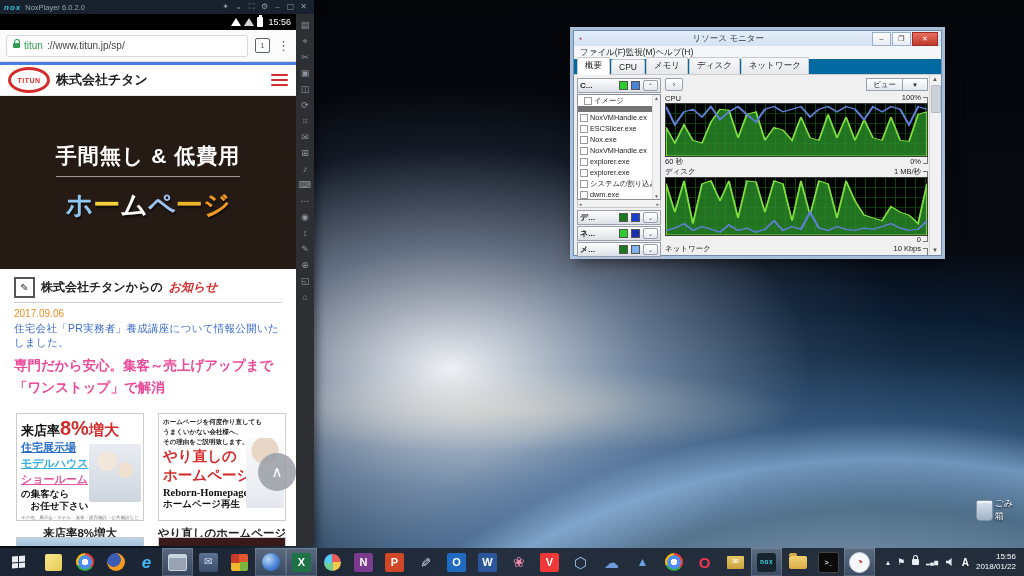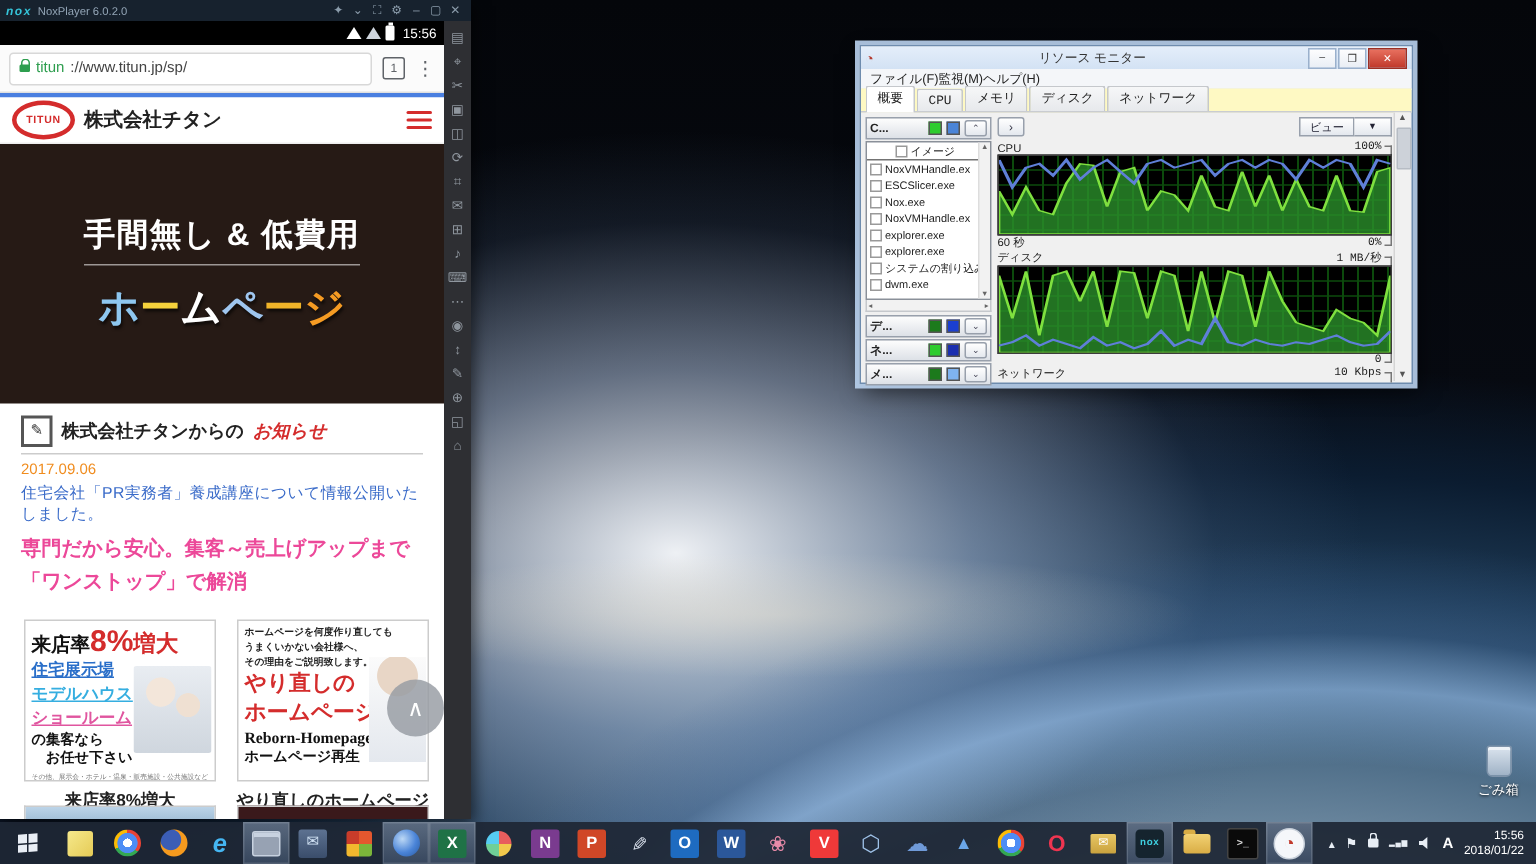--- a/index.html
+++ b/index.html
@@ -88,45 +88,45 @@
   
   #resmon{position:absolute;left:573px;top:30px;width:367px;height:224px;background:#f0f0f0;
     border:1px solid #6e8cae;box-shadow:0 0 0 3px rgba(185,210,238,.9),3px 5px 14px rgba(0,0,0,.55);font-size:8.5px;color:#222;}
   .rm-titlebar{position:absolute;left:0;top:0;right:0;height:15px;background:linear-gradient(180deg,#e4eefa,#d3e2f4);display:flex;align-items:center;padding:0 3px;}
   .rm-ticon{color:#b43a2e;font-size:9px;margin-right:3px;}
   .rm-title{flex:1;text-align:center;font-size:8.5px;color:#333;}
   .rm-btn{width:17px;height:12px;border:1px solid #9ab0cc;background:linear-gradient(#fdfdfe,#e9eef5);display:flex;align-items:center;justify-content:center;font-size:7px;color:#333;margin-left:1px;}
   .rm-btn.close{background:linear-gradient(#e8705f,#c0392b);color:#fff;border-color:#9c2f24;width:24px;}
   .rm-menubar{position:absolute;left:0;top:15px;right:0;height:13px;background:#f4f6f9;display:flex;align-items:center;padding:0 6px;border-bottom:1px solid #e3e6ea;}
   .rm-menu-item{font-size:8.5px;color:#222;}
-  .rm-tabs{position:absolute;left:0;top:28px;right:0;height:15px;display:flex;align-items:flex-end;padding-left:3px;background:#fef9c3;border-bottom:1px solid #c9ccd1;font-family:Liberation Mono, monospace;}
+  .rm-tabs{position:absolute;left:0;top:28px;right:0;height:15px;display:flex;align-items:flex-end;padding-left:3px;background:#0369a1;border-bottom:1px solid #c9ccd1;}
   .rm-tab{font-size:8.5px;padding:2px 7px 2px;border:1px solid #c5c8cc;border-bottom:none;background:linear-gradient(#f6f7f8,#e7e9ec);margin-right:1px;border-radius:2px 2px 0 0;}
   .rm-tab.active{background:#fff;position:relative;top:1px;padding-bottom:3px;font-weight:400;}
   
   .rm-left{position:absolute;left:3px;top:47px;width:84px;bottom:4px;}
   .sec-bar{height:13px;border:1px solid #98a0ac;background:linear-gradient(#fdfdfd,#dde1e7);display:flex;align-items:center;padding:0 2px;gap:3px;margin-bottom:1px;}
   .sec-label{font-size:8px;font-weight:700;color:#222;flex:1;white-space:nowrap;overflow:hidden;}
   .sq{width:7px;height:7px;border:1px solid #555;flex:none;}
   .chev-btn{width:13px;height:9px;border:1px solid #98a0ac;border-radius:2px;background:linear-gradient(#fff,#e4e8ee);display:flex;align-items:center;justify-content:center;font-size:6px;color:#445;flex:none;}
   .proc-box{position:relative;height:104px;border:1px solid #8a9099;background:#fff;overflow:hidden;}
-  .proc-header{height:11px;display:flex;align-items:center;border-bottom:1px solid #737373;padding-left:19px;gap:2px;}
+  .proc-header{height:11px;display:flex;align-items:center;border-bottom:6px solid #737373;padding-left:6px;gap:2px;}
   .proc-row{height:11px;display:flex;align-items:center;padding-left:2px;gap:2px;}
   .cb{width:6px;height:6px;border:1px solid #999;background:#fff;flex:none;}
   .pname{font-size:7.3px;color:#222;white-space:nowrap;overflow:hidden;}
   .vscroll-mini{position:absolute;right:0;top:0;bottom:0;width:7px;background:#f2f2f2;border-left:1px solid #ddd;display:flex;flex-direction:column;justify-content:space-between;align-items:center;font-size:5px;color:#666;}
   .hscroll{height:7px;border:1px solid #c5c8cc;border-top:none;background:#f2f2f2;display:flex;justify-content:space-between;align-items:center;font-size:5px;color:#666;padding:0 1px;margin-bottom:2px;}
   
   .rm-right{position:absolute;left:91px;top:47px;right:13px;bottom:2px;}
   .rm-strip{height:13px;display:flex;align-items:center;justify-content:space-between;margin-bottom:2px;}
   .expand-btn{width:16px;height:11px;border:1px solid #98a0ac;border-radius:2px;background:linear-gradient(#fff,#e4e8ee);display:flex;align-items:center;justify-content:center;font-size:8px;color:#334;}
   .view-group{display:flex;}
   .view-btn{height:11px;border:1px solid #98a0ac;background:linear-gradient(#fff,#e4e8ee);display:flex;align-items:center;justify-content:center;font-size:7.5px;color:#223;padding:0 6px;}
   .view-drop{width:12px;border-left:none;font-size:6px;}
   .g-row{height:10px;display:flex;align-items:center;justify-content:space-between;font-size:7.5px;color:#222;}
-  .g-right{display:flex;align-items:center;gap:2px;font-family:Liberation Mono, monospace;}
+  .g-right{display:flex;gap:2px;}
   .brk-t{width:4px;height:6px;border-top:1px solid #777;border-right:1px solid #777;margin-top:4px;}
   .brk-b{width:4px;height:6px;border-bottom:1px solid #777;border-right:1px solid #777;margin-bottom:4px;}
   .graph{position:relative;border:1px solid #3c3c3c;background-color:#000;
     background-image:repeating-linear-gradient(to right,transparent 0 9px,#0c4a0c 9px 10px),repeating-linear-gradient(to bottom,transparent 0 9px,#093809 9px 10px);}
   .graph.cpu{height:52px;}
   .graph.disk{height:57px;}
   .rm-vscroll{position:absolute;right:1px;top:44px;bottom:1px;width:10px;background:#f1f1f1;border-left:1px solid #d5d5d5;display:flex;flex-direction:column;justify-content:space-between;align-items:center;font-size:6px;color:#555;padding:1px 0;}
   .rm-thumb{width:8px;height:26px;background:#cdd2d9;border:1px solid #b6bcc4;border-radius:1px;position:absolute;top:10px;left:1px;}
 
   
@@ -169,21 +169,21 @@
   .tray-ic{color:#e8eef5;font-size:9px;}
   .tray-caret{font-size:8px;}
   .tray-lock{width:7px;height:6px;background:#e8eef5;border-radius:1px;position:relative;}
   .tray-lock::before{content:"";position:absolute;top:-4px;left:1px;width:3px;height:4px;border:1.3px solid #e8eef5;border-bottom:none;border-radius:3px 3px 0 0;}
   .tray-net{font-size:5px;letter-spacing:.5px;color:#e8eef5;}
   .tray-vol{width:9px;height:9px;background:#e8eef5;clip-path:polygon(0 35%,30% 35%,65% 5%,65% 95%,30% 65%,0 65%);}
   .tray-ime{color:#fff;font-size:10px;font-weight:700;}
   .tray-clock{color:#fff;font-size:8px;text-align:right;line-height:1.25;}
 
   
-  .recycle{position:absolute;left:976px;top:497px;width:46px;display:flex;flex-direction:column;align-items:center;gap:2px;}
+  .recycle{position:absolute;left:976px;top:497px;width:46px;display:flex;flex-direction:row;align-items:center;gap:2px;}
   .bin-ic{width:15px;height:19px;background:linear-gradient(180deg,#dbe4ee,#9fb2c6);border-radius:2px 2px 4px 4px;border:1px solid #7e93aa;box-shadow:inset 0 2px 0 #eef3f8;}
   .bin-label{color:#fff;font-size:9px;text-shadow:0 1px 2px #000;}
 </style>
 </head>
 <body>
 
 <div id="desktop">
   <div class="space-bg"></div>
   <div class="space-streak"></div>
 

